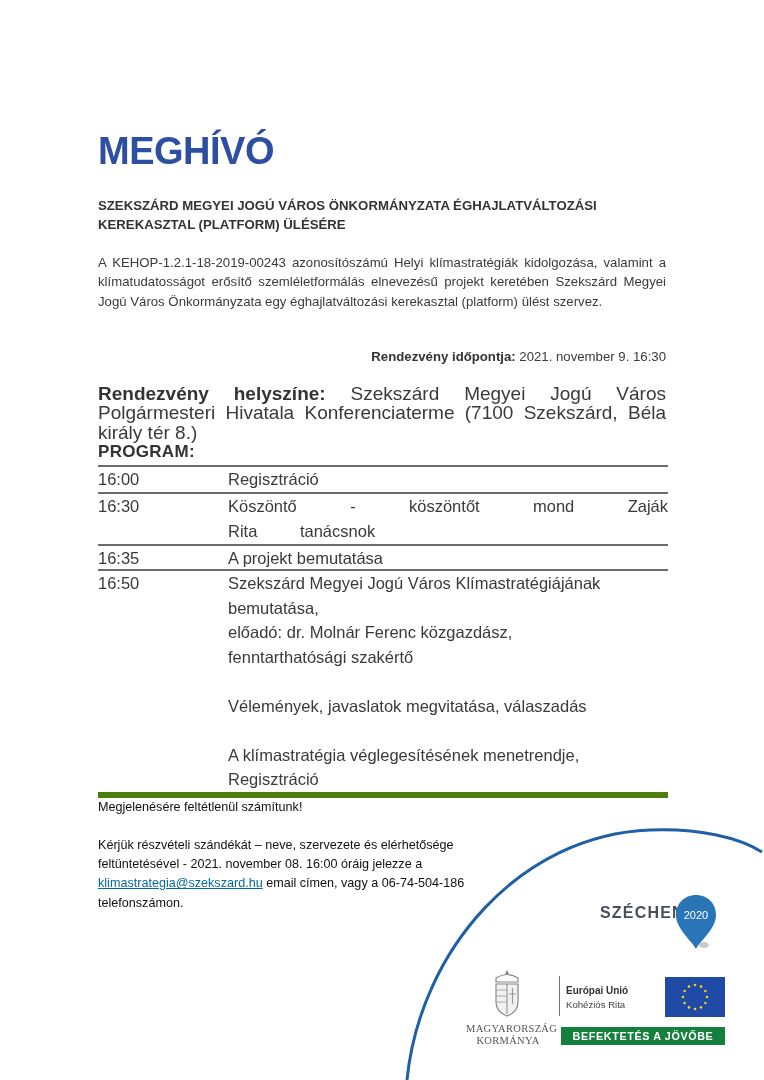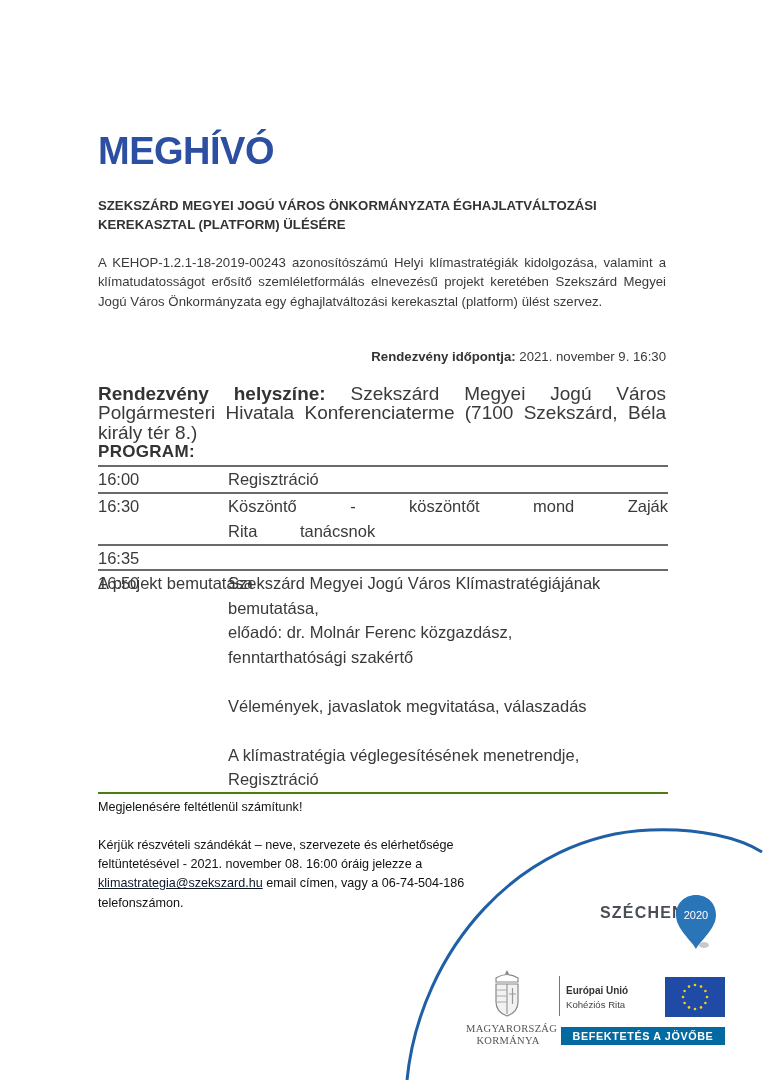--- a/index.html
+++ b/index.html
@@ -15,47 +15,47 @@
            text-align: justify; color: #3a3a3a; }
   .event-time { left: 98px; top: 347px; width: 568px; font-size: 13.2px; line-height: 19px; text-align: right; }
   .event-place { left: 98px; top: 384px; width: 568px; font-size: 19px; line-height: 19.3px;
                  text-align: justify; }
   .lbl { font-weight: bold; color: #333; }
 
   .program-title { left: 98px; top: 442px; font-size: 17px; font-weight: bold; color: #333;
                    letter-spacing: 0.3px; }
   .table { left: 98px; top: 465px; width: 570px; }
   .row { display: flex; border-top: 2px solid #6a6a6a; padding-top: 0; }
-  .row:last-child { border-bottom: 2px solid #4d7c0f; }
+  .row:last-child { border-bottom: 6px solid #4d7c0f; }
   .time { width: 130px; flex: none; font-size: 16.5px; line-height: 24.5px; color: #3a3a3a; }
   .desc { flex: 1; font-size: 16.5px; line-height: 24.5px; color: #3a3a3a; text-align: justify; }
   .desc-line { display: block; }
   .desc-gap { display: block; height: 24.5px; }
   .r0 { height: 25px; }
   .r1 { height: 50px; }
-  .r2 { height: 23px; flex-direction: column; }
+  .r2 { height: 23px; }
 
   .foot1 { left: 98px; top: 799px; font-size: 12.6px; color: #111; line-height: 17px; }
   .foot2 { left: 98px; top: 836px; width: 380px; font-size: 12.6px; color: #111; line-height: 19.2px; }
-  .foot2 a { color: #0f172a; text-decoration: underline; }
+  .foot2 a { color: #0369a1; text-decoration: underline; }
 
   .arc { left: 0; top: 0; width: 764px; height: 1080px; pointer-events: none; }
 
   .sz-word { left: 556px; top: 904px; font-size: 16px; font-weight: bold; color: #4a4f57;
              letter-spacing: 1.2px; margin-left: 44px; }
   .sz-pin { left: 674px; top: 893px; width: 44px; height: 58px; }
 
   .coat { left: 490px; top: 968px; width: 34px; height: 52px; }
   .gov { left: 466px; top: 1023px; width: 84px; text-align: center; font-family: "Liberation Serif", serif;
          font-size: 10.5px; color: #555; line-height: 12px; letter-spacing: 0.3px; }
   .vbar { left: 559px; top: 976px; width: 1px; height: 40px; background: #777; }
   .eu1 { left: 566px; top: 985px; font-size: 10px; font-weight: bold; color: #333; }
   .eu2 { left: 566px; top: 999px; font-size: 9.6px; color: #444; }
   .flag { left: 665px; top: 977px; width: 60px; height: 40px; background: #1f4aa6; }
-  .befek { left: 561px; top: 1027px; width: 164px; height: 18px; background: #0369a1; color: #fff;
+  .befek { left: 561px; top: 1027px; width: 164px; height: 18px; background: #15803d; color: #fff;
            font-size: 10.8px; font-weight: bold; text-align: center; line-height: 18px; letter-spacing: 0.6px; }
 </style>
 </head>
 <body>
 
 <div class="abs title">MEGHÍVÓ</div>
 <div class="abs subtitle">SZEKSZÁRD MEGYEI JOGÚ VÁROS ÖNKORMÁNYZATA ÉGHAJLATVÁLTOZÁSI KEREKASZTAL (PLATFORM) ÜLÉSÉRE</div>
 <div class="abs intro">A KEHOP-1.2.1-18-2019-00243 azonosítószámú Helyi klímastratégiák kidolgozása, valamint a klímatudatosságot erősítő szemléletformálás elnevezésű projekt keretében Szekszárd Megyei Jogú Város Önkormányzata egy éghajlatváltozási kerekasztal (platform) ülést szervez.</div>
 
 <div class="abs event-time">

